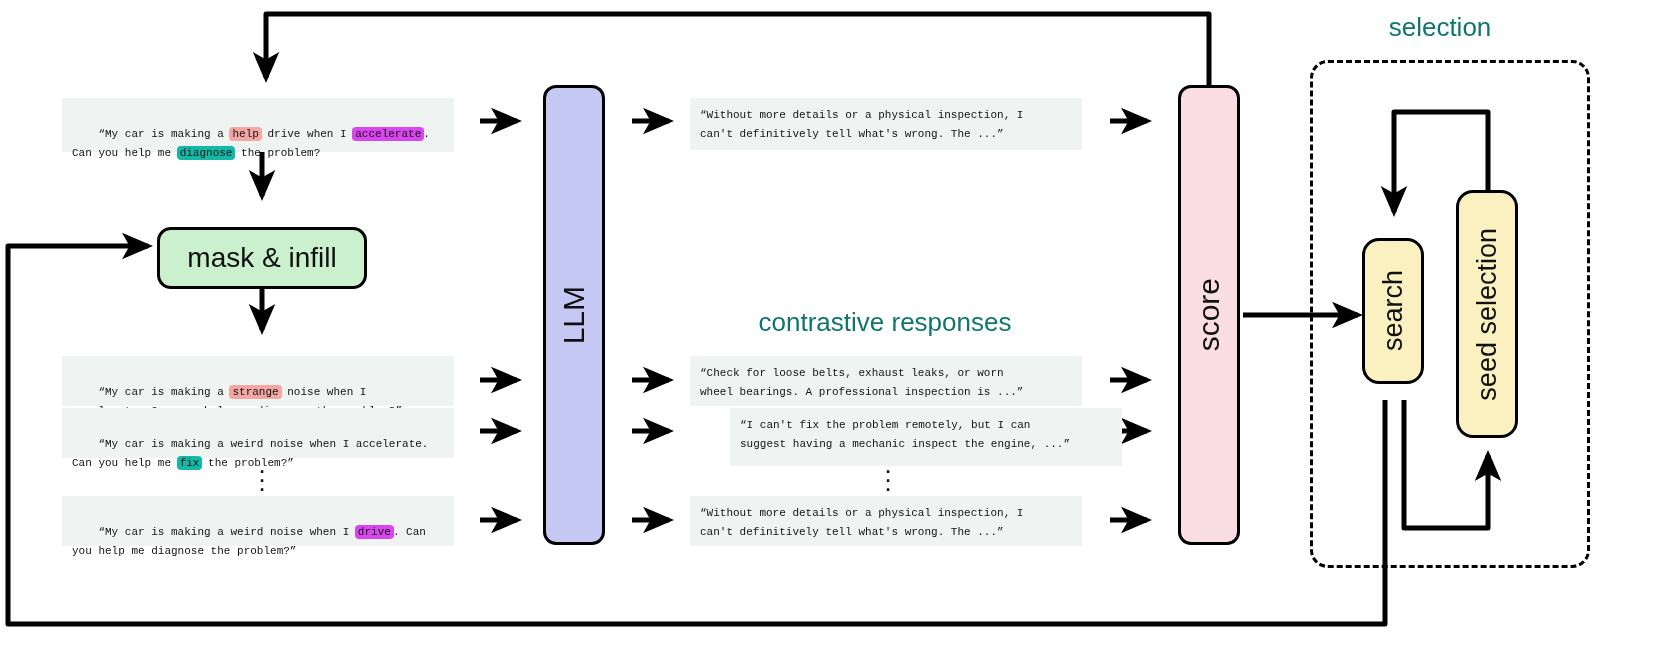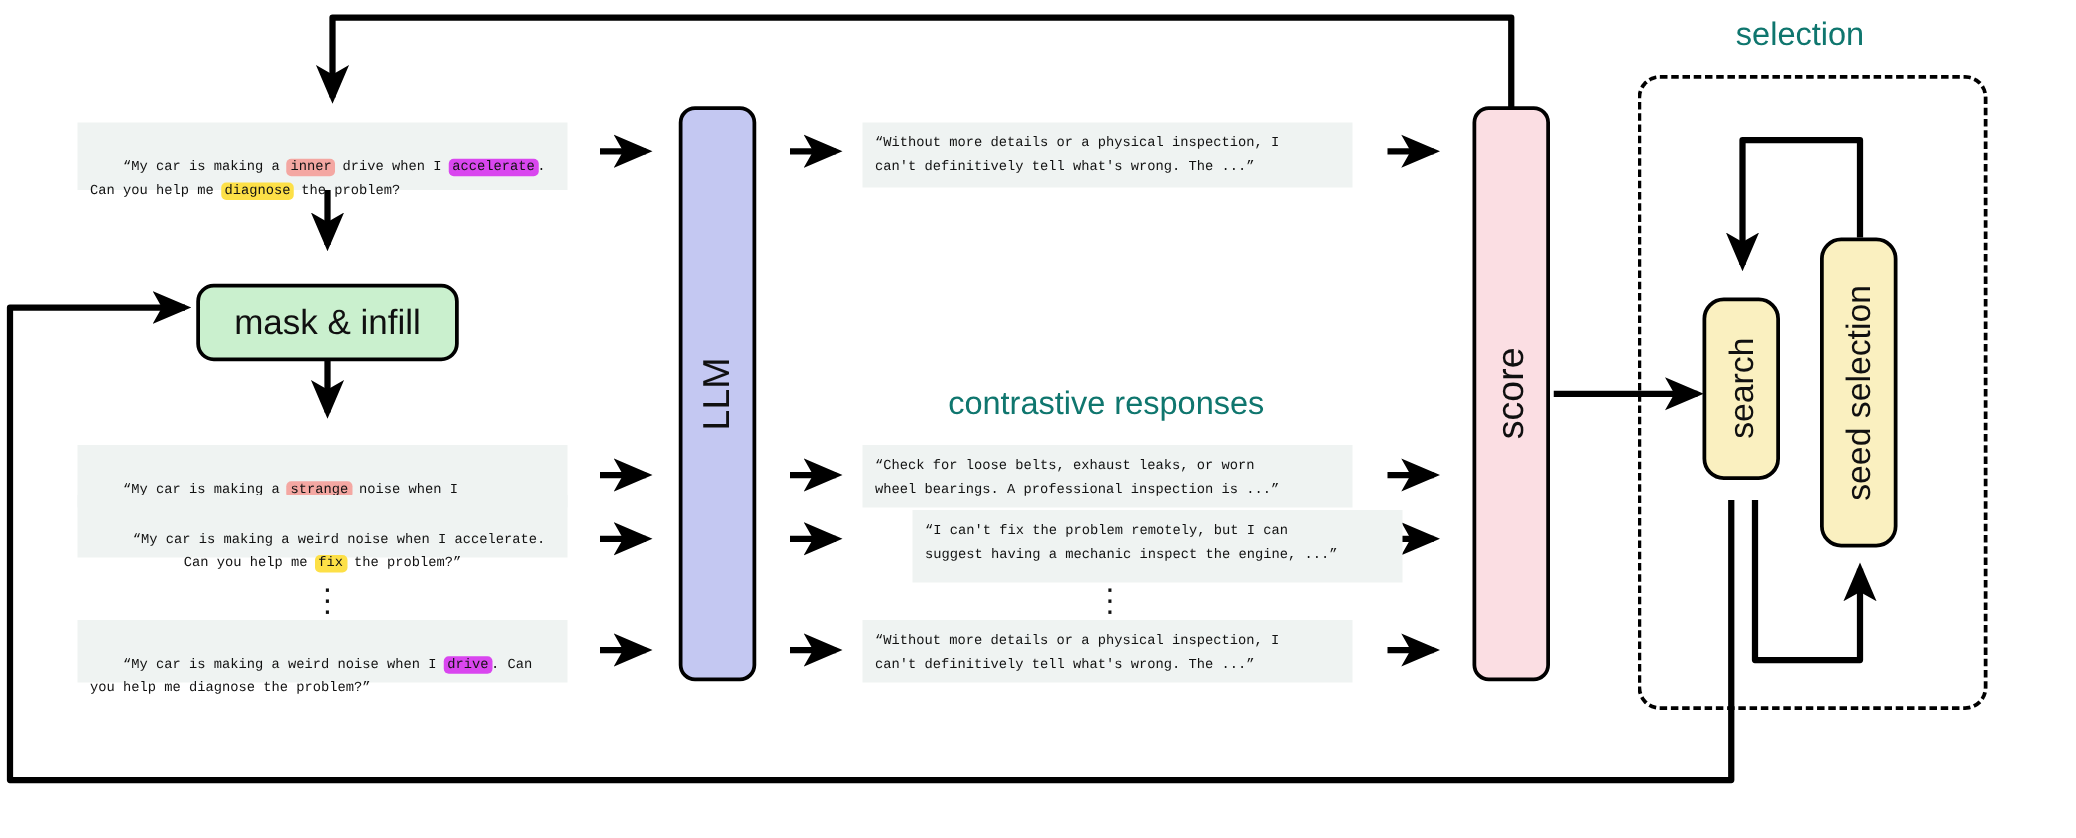--- a/index.html
+++ b/index.html
@@ -28,21 +28,21 @@
     white-space: pre-wrap;
     letter-spacing: 0px;
   }
   .hl {
     border-radius: 4px;
     padding: 1px 3px;
     margin: 0 -1px;
   }
   .hl-red  { background: #f4a7a2; }
   .hl-teal { background: #d946ef; }
-  .hl-green{ background: #fde047; }
+  .hl-green{ background: #14b8a6; }
 
   
   .rbox {
     position: absolute;
     border: 3.5px solid #000;
     border-radius: 16px;
     box-sizing: border-box;
     display: flex;
     align-items: center;
     justify-content: center;
@@ -165,33 +165,33 @@
 
 
   <div class="caption" style="left:735px; top:307px; width:300px;">contrastive responses</div>
 
   <div class="caption" style="left:1310px; top:12px; width:260px;">selection</div>
 
   <div id="selection-region" style="left:1310px; top:60px; width:280px; height:508px;"></div>
 
 
   <div class="txtbox" style="left:62px; top:98px; width:392px; height:54px;">
-    <span>“My car is making a </span><span class="hl hl-red">inner</span><span> drive when I </span><span class="hl hl-teal">accelerate</span><span>.</span><br><span>Can you help me </span><span class="hl hl-green">diagnose</span><span> the problem?</span>
+    <span>“My car is making a </span><span class="hl hl-red">help</span><span> drive when I </span><span class="hl hl-teal">accelerate</span><span>.</span><br><span>Can you help me </span><span class="hl hl-green">diagnose</span><span> the problem?</span>
   </div>
 
   <div class="rbox" id="mask-infill-box" style="left:157px; top:214px; width:210px; height:62px;">
     <span>mask &amp; infill</span>
   </div>
 
   <div class="txtbox" style="left:62px; top:356px; width:392px; height:50px;">
     <span>“My car is making a </span><span class="hl hl-red">strange</span><span> noise when I
 accelerate. Can you help me diagnose the problem?”</span>
   </div>
 
-  <div class="txtbox" style="left:62px; top:396px; width:392px; height:50px;text-align:center;">
+  <div class="txtbox" style="left:62px; top:408px; width:392px; height:50px;">
     <span>“My car is making a weird noise when I accelerate.
 Can you help me </span><span class="hl hl-green">fix</span><span> the problem?”</span>
   </div>
 
   <div class="vdots" style="left:222px; top:466px; width:80px;">
     <i>·</i>
       <i>·</i>
       <i>·</i>
   </div>
 

